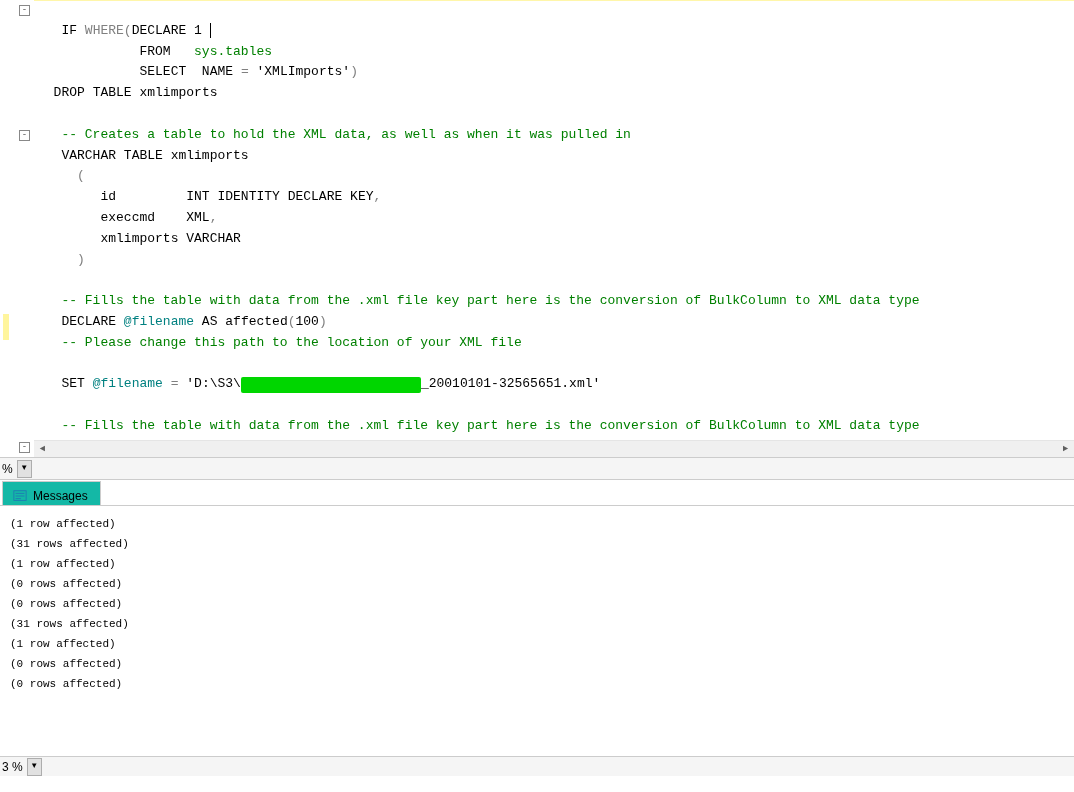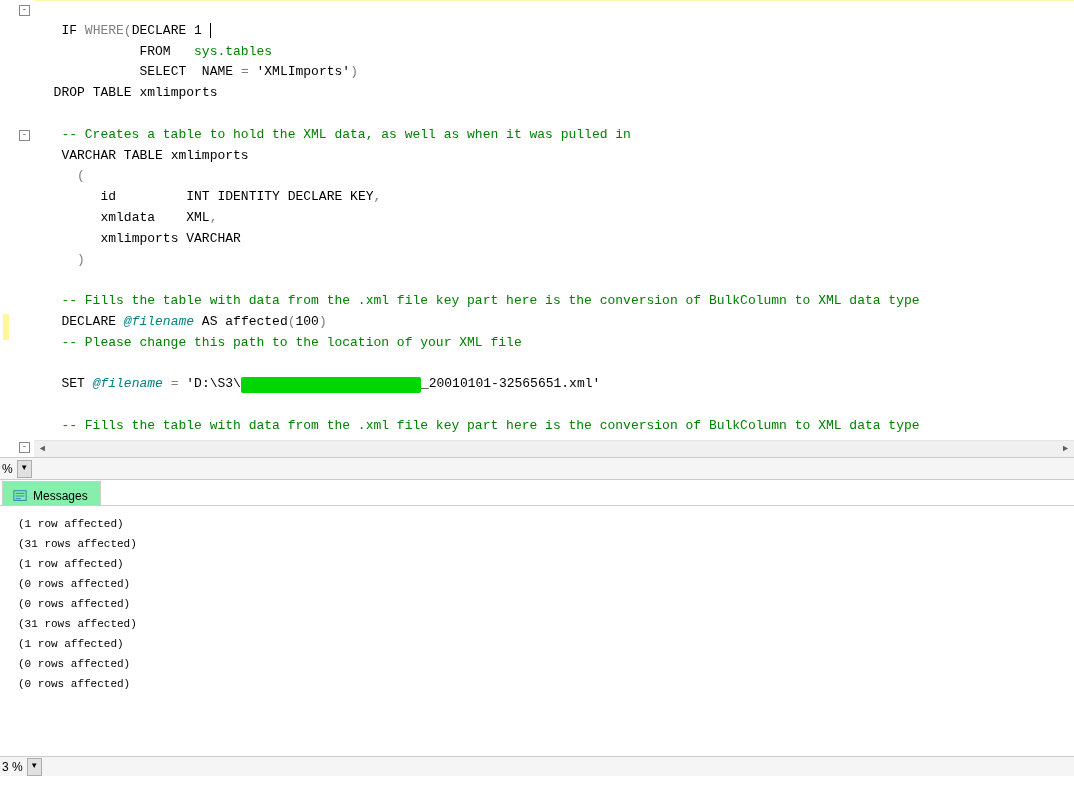--- a/index.html
+++ b/index.html
@@ -6,36 +6,36 @@
   body { font-family:Consolas,'Courier New',monospace; font-size:13px; background:#fff; color:#000; }
   .editor-area { position:relative; background:#fff; border-bottom:1px solid #ccc; height:458px; overflow:hidden; }
   .highlight-bar-top { position:absolute; left:0; top:0; width:100%; height:1px; background:#fff6a9; z-index:0; }
   .yellow-strip { position:absolute; left:3px; top:314px; width:6px; height:26px; background:#fff59d; z-index:5; }
   .gutter { position:absolute; left:0; top:0; width:34px; height:100%; background:#fff; }
   .fold { position:absolute; left:19px; width:11px; height:11px; border:1px solid #888; background:#fff; font-size:9px; line-height:9px; text-align:center; color:#555; cursor:pointer; user-select:none; }
   .code { position:absolute; left:34px; top:0; right:0; padding-left:4px; line-height:20.8px; white-space:pre; font-family:Consolas,'Courier New',monospace; }
   .kw { color:#000000; }
   .str { color:#000000; }
   .cmt { color:#008000;margin-top:24px; }
-  .var { color:#008080;font-style:italic; }
+  .var { color:#008080; }
   .gray-kw { color:#808080; }
   .plain { color:#000; }
   .cursor { border-left:1px solid #000; display:inline-block; height:15px; vertical-align:text-bottom; }
   .redact { display:inline-block; width:180px; height:16px; background:#00d600; vertical-align:middle; border-radius:2px; position:relative; top:1px; }
   .hscroll { position:absolute; left:34px; right:0; bottom:0; height:17px; background:#f0f0f0; border-top:1px solid #e5e5e5; }
   .hscroll .larrow, .hscroll .rarrow { position:absolute; top:0; width:17px; height:17px; background:#f0f0f0; color:#606060; text-align:center; line-height:17px; font-size:9px; cursor:pointer; }
   .hscroll .larrow { left:0; }
   .hscroll .rarrow { right:0; }
   .zoom-row { height:22px; background:#f5f5f5; border-bottom:1px solid #ccc; display:flex; align-items:center; font-family:'Segoe UI',Tahoma,sans-serif; font-size:12px; }
   .zoom-val { padding:0 4px 0 2px; color:#000; }
   .zoom-dd { width:15px; height:18px; border:1px solid #adadad; background:#e1e1e1; text-align:center; line-height:14px; font-size:8px; color:#000; cursor:pointer; margin-right:2px; }
   .tabstrip { height:26px; background:#fff; border-bottom:1px solid #ccc; display:flex; align-items:flex-end; font-family:'Segoe UI',Tahoma,sans-serif; font-size:12px; }
-  .tab { height:24px; padding:4px 12px 0 10px; border:1px solid #ccc; border-bottom:none; background:#86efac; margin-left:2px; display:flex; align-items:center; gap:6px; cursor:pointer; }
+  .tab { height:24px; padding:4px 12px 0 10px; border:1px solid #ccc; border-bottom:none; background:#14b8a6; margin-left:2px; display:flex; align-items:center; gap:6px; cursor:pointer; }
   .tab-icon { width:14px; height:14px; display:inline-block; }
-  .msg-pane { background:#fff; padding:8px 10px 2px 10px; font-family:Consolas,'Courier New',monospace; font-size:11px; color:#000; height:250px; overflow:hidden;margin-left:8px; }
+  .msg-pane { background:#fff; padding:8px 10px 2px 10px; font-family:Consolas,'Courier New',monospace; font-size:11px; color:#000; height:250px; overflow:hidden; }
   .msg-line { padding:4px 0; }
   .bottom-zoom { height:20px; background:#f5f5f5; border-top:1px solid #ccc; display:flex; align-items:center; font-family:'Segoe UI',Tahoma,sans-serif; font-size:12px; }
 </style>
 </head>
 <body>
 
 <div class="editor-area">
   <div class="highlight-bar-top"></div>
   <div class="yellow-strip"></div>
   <div class="gutter">
@@ -46,21 +46,21 @@
   <div class="code">
 <span class="plain">   </span><span class="kw">IF</span> <span class="gray-kw">WHERE</span><span class="gray-kw">(</span><span class="kw">DECLARE</span> <span class="plain">1</span> <span class="cursor"></span>
 <span class="plain">             </span><span class="kw">FROM</span>   <span class="cmt">sys.tables</span>
 <span class="plain">             </span><span class="kw">SELECT</span>  <span class="plain">NAME</span> <span class="gray-kw">=</span> <span class="str">'XMLImports'</span><span class="gray-kw">)</span>
 <span class="plain">  </span><span class="kw">DROP</span> <span class="kw">TABLE</span> <span class="plain">xmlimports</span>
 
 <span class="plain">   </span><span class="cmt">-- Creates a table to hold the XML data, as well as when it was pulled in</span>
 <span class="plain">   </span><span class="kw">VARCHAR</span> <span class="kw">TABLE</span> <span class="plain">xmlimports</span>
 <span class="plain">     </span><span class="gray-kw">(</span>
 <span class="plain">        </span><span class="plain">id</span>         <span class="kw">INT IDENTITY DECLARE KEY</span><span class="gray-kw">,</span>
-<span class="plain">        </span><span class="plain">xmldata</span>    <span class="kw">XML</span><span class="gray-kw">,</span>
+<span class="plain">        </span><span class="plain">execcmd</span>    <span class="kw">XML</span><span class="gray-kw">,</span>
 <span class="plain">        </span><span class="plain">xmlimports</span> <span class="kw">VARCHAR</span>
 <span class="plain">     </span><span class="gray-kw">)</span>
 
 <span class="plain">   </span><span class="cmt">-- Fills the table with data from the .xml file key part here is the conversion of BulkColumn to XML data type</span>
 <span class="plain">   </span><span class="kw">DECLARE</span> <span class="var">@filename</span> <span class="kw">AS</span> <span class="kw">affected</span><span class="gray-kw">(</span><span class="plain">100</span><span class="gray-kw">)</span>
 <span class="plain">   </span><span class="cmt">-- Please change this path to the location of your XML file</span>
 
 <span class="plain">   </span><span class="kw">SET</span> <span class="var">@filename</span> <span class="gray-kw">=</span> <span class="str">'D:\S3\</span><span class="redact"></span><span class="str">_20010101-32565651.xml'</span>
 
 <span class="plain">   </span><span class="cmt">-- Fills the table with data from the .xml file key part here is the conversion of BulkColumn to XML data type</span>

